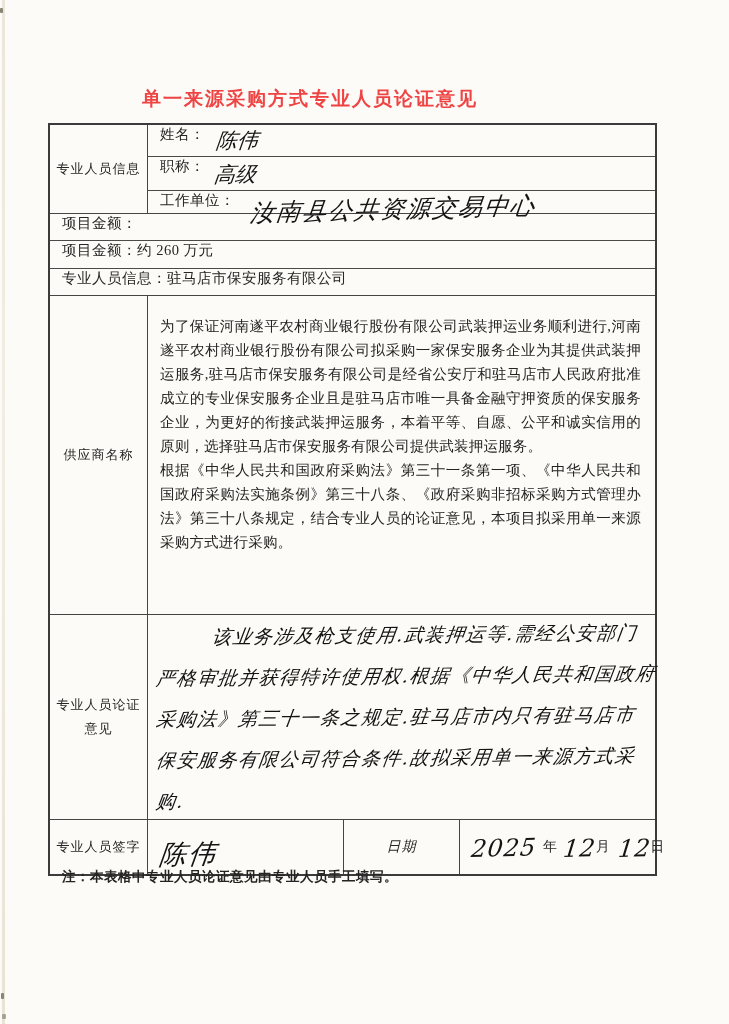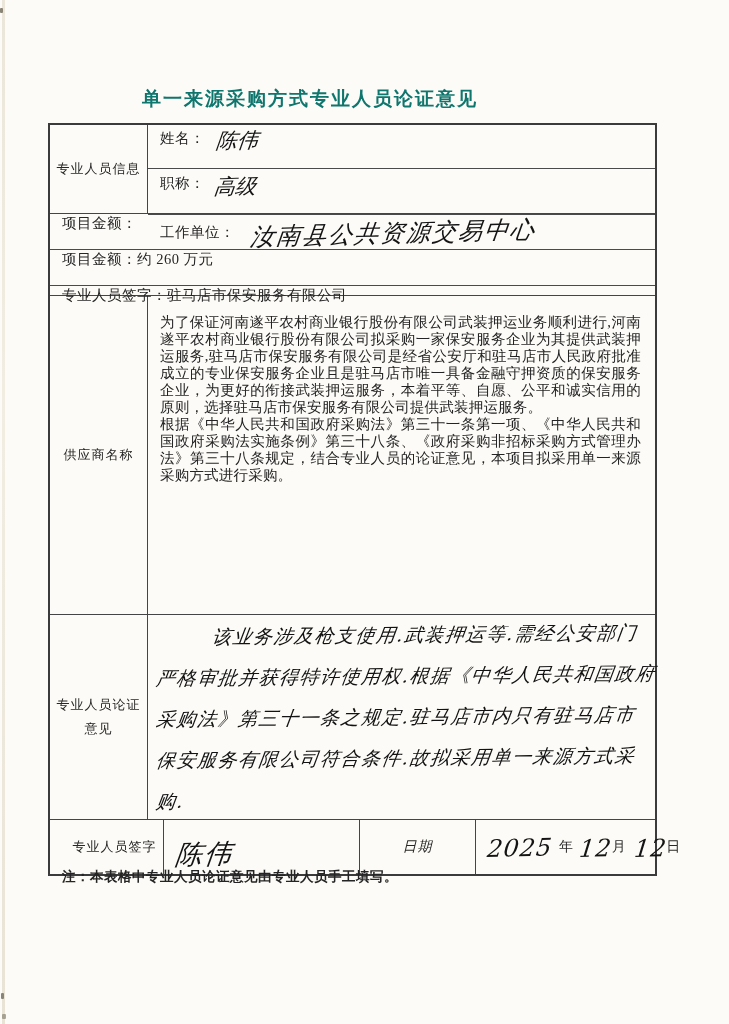--- a/index.html
+++ b/index.html
@@ -13,57 +13,57 @@
   .scan-edge{position:absolute;left:2px;top:0;width:3px;height:1024px;
     background:linear-gradient(180deg,#e7e1d2 0%,#efeadd 40%,#e4ddcd 100%);opacity:.8;}
   .speck{position:absolute;background:#8a8474;border-radius:1px;}
   .speck.s1{left:0;top:8px;width:3px;height:5px;}
   .speck.s2{left:1px;top:993px;width:3px;height:6px;}
   .speck.s3{left:2px;top:1014px;width:4px;height:5px;opacity:.7;}
 
   .doc-title{
     position:absolute;left:0;top:86px;width:620px;text-align:center;
     font-family:Liberation Serif, serif;
-    font-weight:bold;font-size:19px;letter-spacing:2px;color:#0f766e;
+    font-weight:bold;font-size:19px;letter-spacing:2px;color:#ef4444;
   }
 
   .doc-table{
     position:absolute;left:48px;top:123px;width:609px;height:753px;
     box-sizing:border-box;border:2px solid #3b3b3b;
     display:flex;flex-direction:column;background:transparent;
   }
   .trow{display:flex;box-sizing:border-box;border-bottom:1.5px solid #454545;min-height:0;}
   .trow.last{border-bottom:none;}
   .cell-label{
     width:98px;flex:0 0 98px;box-sizing:border-box;border-right:1.5px solid #454545;
     display:flex;flex-direction:column;align-items:center;justify-content:center;
     font-size:13px;letter-spacing:1px;text-align:center;line-height:24px;
   }
   .cell-content{flex:1;min-width:0;box-sizing:border-box;display:flex;flex-direction:column;}
   .sub-row{
     flex:1;box-sizing:border-box;border-bottom:1px solid #4a4a4a;
-    display:flex;align-items:center;padding:0 0 16px 12px;position:relative;overflow:visible;
+    display:flex;padding:0 0 4px 12px;position:relative;overflow:visible;
     font-size:14.5px;white-space:nowrap;
   }
   .sub-row.last{border-bottom:none;}
   .plabel{letter-spacing:.5px;}
   .pvalue{letter-spacing:.5px;}
 
   
   .hw{
     font-family:"DejaVu Serif",serif;font-style:italic;color:#141414;
     display:inline-block;transform:rotate(-1.5deg) skewX(-8deg);
     transform-origin:left bottom;line-height:1;position:relative;z-index:3;
   }
   .hw-name{font-size:21px;margin-left:10px;margin-top:6px;}
   .hw-title{font-size:21px;margin-left:8px;margin-top:8px;}
   .hw-unit{font-size:24px;margin-left:14px;margin-top:10px;letter-spacing:2px;}
 
   .para-block{
-    padding:18px 14px 0 12px;font-size:14.5px;line-height:17px;
+    padding:18px 14px 0 12px;font-size:14.5px;line-height:24px;
     text-align:justify;letter-spacing:.2px;color:#242424;
   }
   .para-block p{margin:0;}
 
   .opinion-lines{padding:10px 4px 0 10px;}
   .op-line{
     height:41px;font-size:19px;letter-spacing:1.5px;white-space:nowrap;
     font-family:"DejaVu Serif",serif;font-style:italic;color:#121212;
     transform:rotate(-.6deg) skewX(-8deg);transform-origin:left top;
   }
@@ -125,21 +125,21 @@
   <div class="trow" style="flex:0 0 82px;">
     <div class="cell-content">
       <div class="sub-row">
         <span class="plabel">项目金额：</span>
       </div>
       <div class="sub-row">
         <span class="plabel">项目金额：</span>
         <span class="pvalue">约 260 万元</span>
       </div>
       <div class="sub-row last">
-        <span class="plabel">专业人员签字：</span>
+        <span class="plabel">专业人员信息：</span>
         <span class="pvalue">驻马店市保安服务有限公司</span>
       </div>
     </div>
   </div>
 
   <div class="trow" style="flex:0 0 319px;">
     <div class="cell-label">供应商名称</div>
     <div class="cell-content">
       <div class="para-block">
         <p>为了保证河南遂平农村商业银行股份有限公司武装押运业务顺利进行,河南遂平农村商业银行股份有限公司拟采购一家保安服务企业为其提供武装押运服务,驻马店市保安服务有限公司是经省公安厅和驻马店市人民政府批准成立的专业保安服务企业且是驻马店市唯一具备金融守押资质的保安服务企业，为更好的衔接武装押运服务，本着平等、自愿、公平和诚实信用的原则，选择驻马店市保安服务有限公司提供武装押运服务。</p>
@@ -157,21 +157,21 @@
       <div class="opinion-lines">
         <div class="op-line first">该业务涉及枪支使用.武装押运等.需经公安部门</div>
         <div class="op-line">严格审批并获得特许使用权.根据《中华人民共和国政府</div>
         <div class="op-line">采购法》第三十一条之规定.驻马店市内只有驻马店市</div>
         <div class="op-line">保安服务有限公司符合条件.故拟采用单一来源方式采</div>
         <div class="op-line">购.</div>
       </div>
     </div>
   </div>
 
-  <div class="trow last" style="flex:1 1 auto;margin-left:16px;">
+  <div class="trow last" style="flex:1 1 auto;">
     <div class="cell-label">专业人员签字</div>
     <div class="sig-cell">
       <span class="hw hw-sign">陈伟</span>
     </div>
     <div class="date-label-cell">日期</div>
     <div class="date-cell">
       <span class="hw hw-date year">2025</span>
       <span class="date-suffix">年</span>
       <span class="hw hw-date mon">12</span>
       <span class="date-suffix">月</span>

